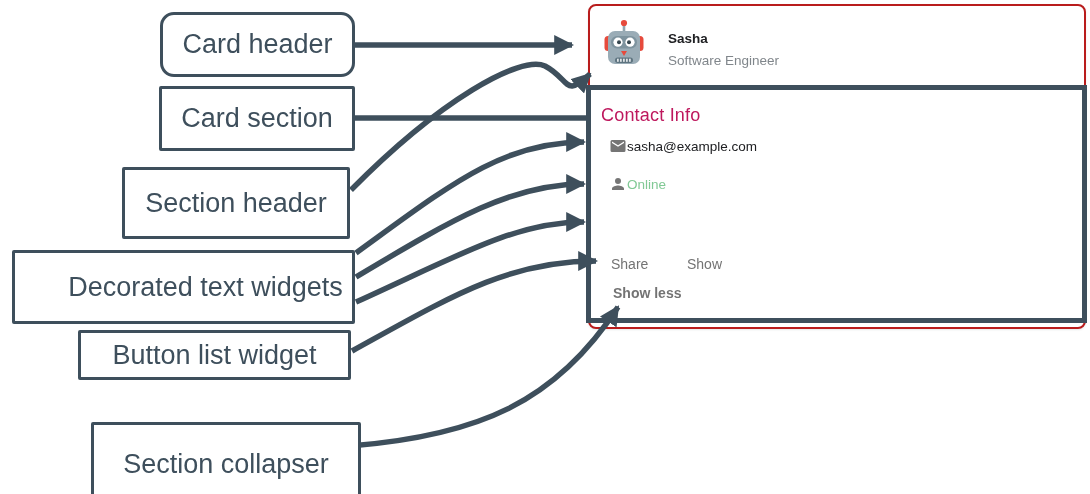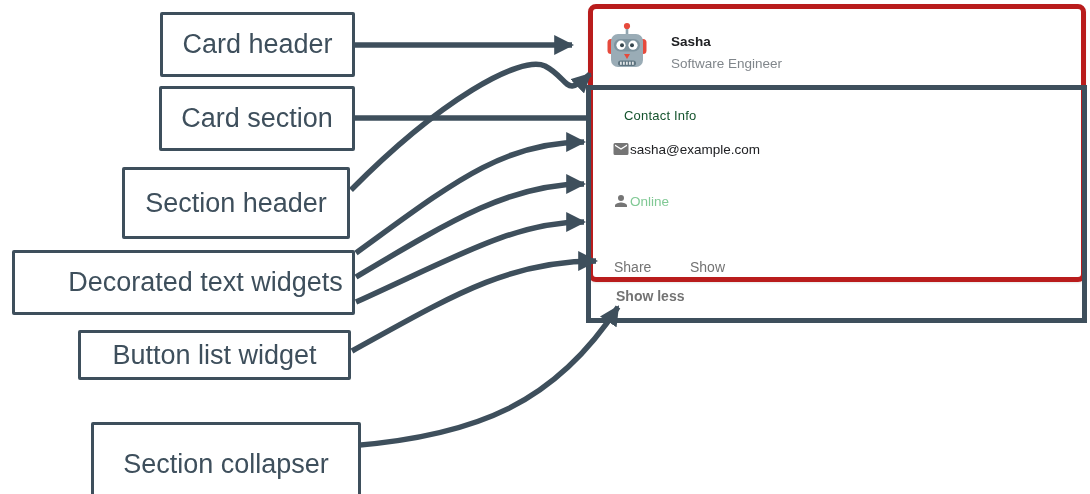--- a/index.html
+++ b/index.html
@@ -12,31 +12,31 @@
     position:absolute;box-sizing:border-box;background:#fff;
     border:3px solid #3E4F5C;border-radius:2px;color:#3E4F5C;
     display:flex;align-items:center;justify-content:center;
     font-size:27px;line-height:1;white-space:nowrap;z-index:4;
   }
   
   .connectors{position:absolute;left:0;top:0;z-index:3;pointer-events:none;}
   .conn{stroke:#3E4F5C;stroke-width:5.5;fill:none;}
   
   .card{
-    position:absolute;left:588px;top:4px;width:498px;height:278px;
-    background:#fff;border:5px solid #b91c1c;border-radius:8px;
+    position:absolute;left:588px;top:4px;width:498px;height:325px;
+    background:#fff;border:2px solid #b91c1c;border-radius:8px;
     box-shadow:0 1px 2px rgba(60,64,67,.12);z-index:1;box-sizing:border-box;
   }
   .card *{position:absolute;}
   .avatar{left:14px;top:12px;width:40px;height:48px;}
   .name{left:78px;top:25px;font-size:13.5px;font-weight:600;color:#202124;}
   .subtitle{left:78px;top:47px;font-size:13.5px;color:#80868B;}
-  .sec-title{left:31px;top:99px;font-size:13px;font-weight:500;color:#14532d;letter-spacing:.2px;}
+  .sec-title{left:11px;top:99px;font-size:18px;font-weight:500;color:#be185d;letter-spacing:.2px;}
   .row{display:flex;align-items:center;left:19px;height:20px;position:absolute;}
-  .row-1{top:130px;}.row-2{top:182px;}.row-3{top:210px;}
+  .row-1{top:130px;}.row-2{top:168px;}.row-3{top:210px;}
   .row .ric{position:static;width:18px;height:18px;flex:0 0 18px;}
   .row .ric svg{display:block;width:18px;height:18px;fill:#757575;}
   .row .txt{position:static;font-size:13.5px;color:#202124;white-space:nowrap;}
   .row-2 .txt{color:#81C995;}
   .linkbtn{font-size:14px;font-weight:500;color:#737373;cursor:pointer;white-space:nowrap;}
   .btn-share{left:21px;top:250px;}
   .btn-edit{left:97px;top:250px;}
   .collapser{left:23px;top:279px;font-weight:600;}
   
   .section-outline{
@@ -58,24 +58,24 @@
     <path class="conn" d="M354,45 H572" marker-end="url(#ah)"></path>
     <path class="conn" d="M354,118 H591"></path>
     <path class="conn" d="M351,190 C440,100 520,55 545,66 C570,79 564,99 590,74" marker-end="url(#ah)"></path>
     <path class="conn" d="M356,253 C450,185 502,142 584,142" marker-end="url(#ah)"></path>
     <path class="conn" d="M356,277 C455,218 512,184 584,184" marker-end="url(#ah)"></path>
     <path class="conn" d="M356,302 C462,254 516,222 584,222" marker-end="url(#ah)"></path>
     <path class="conn" d="M352,351 C450,297 508,261 596,261" marker-end="url(#ah)"></path>
     <path class="conn" d="M350,446 C478,436 556,402 618,307" marker-end="url(#ah)"></path>
   </svg>
 
-  <div class="lbl" style="left:160px;top:12px;width:195px;height:65px;">Card header</div>
+  <div class="lbl" style="left:160px;top:12px;width:195px;height:65px;border-radius:14px;">Card header</div>
   <div class="lbl" style="left:159px;top:86px;width:196px;height:65px;">Card section</div>
   <div class="lbl" style="left:122px;top:167px;width:228px;height:72px;">Section header</div>
-  <div class="lbl" style="left:12px;top:250px;width:343px;height:65px;padding-left:44px;">Decorated text widgets</div>
+  <div class="lbl" style="left:12px;top:250px;width:343px;height:74px;padding-left:44px;">Decorated text widgets</div>
   <div class="lbl" style="left:78px;top:330px;width:273px;height:50px;">Button list widget</div>
   <div class="lbl" style="left:79px;top:422px;width:270px;height:84px;margin-left:12px;">Section collapser</div>
 
   <div class="card">
 
     <span class="avatar">
       <svg viewBox="0 0 40 48" width="40" height="48" aria-hidden="true">
         <rect x="18.7" y="6" width="2.6" height="9" fill="#90A4AE"></rect>
         <circle cx="20" cy="5" r="3.1" fill="#E64A3C"></circle>
         <rect x="0.5" y="18" width="7" height="15" rx="3.5" fill="#E64A3C"></rect>

